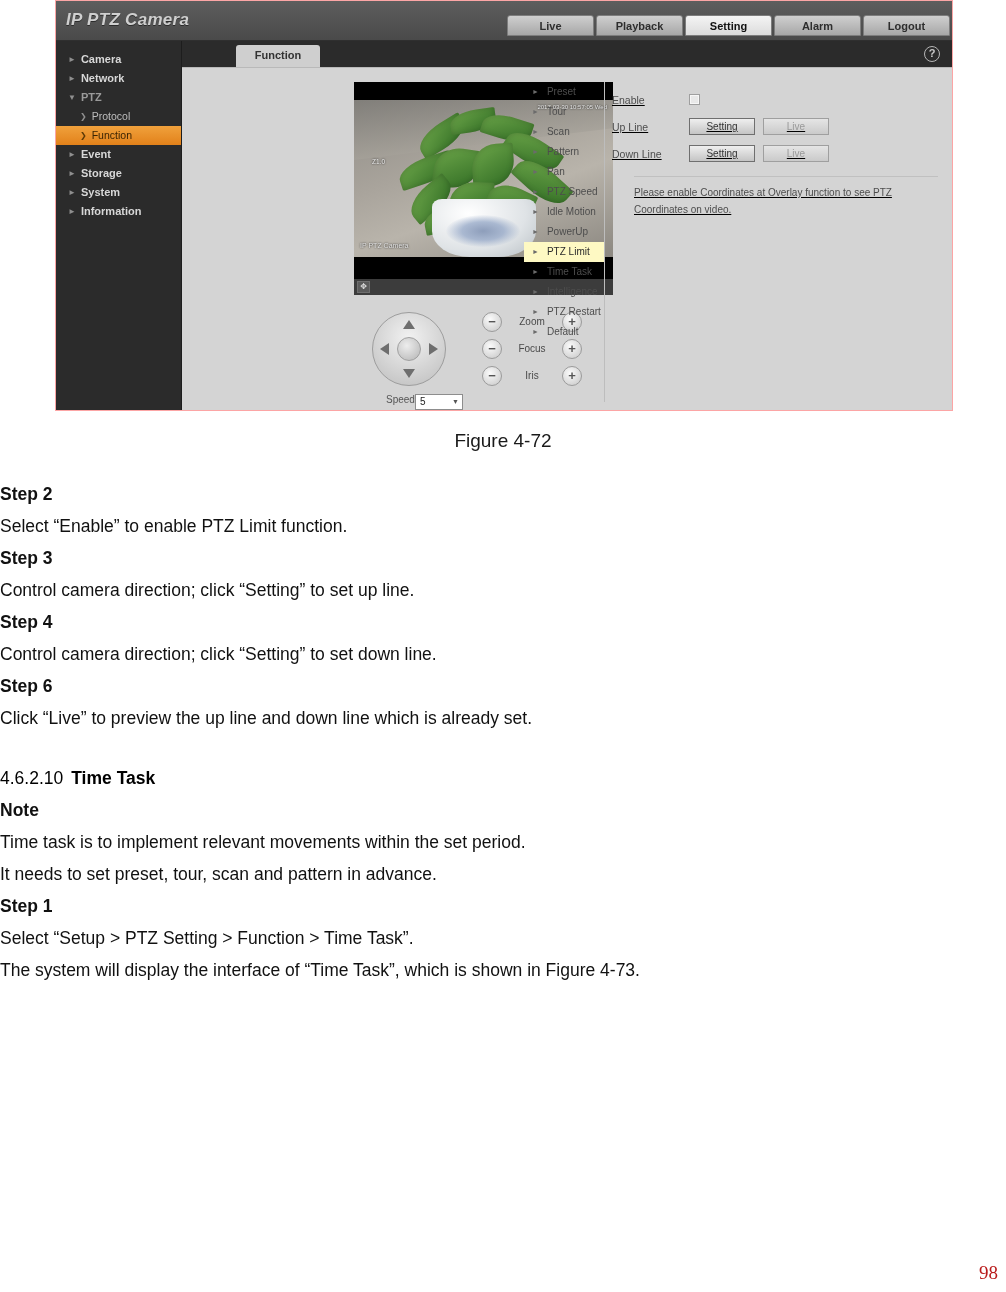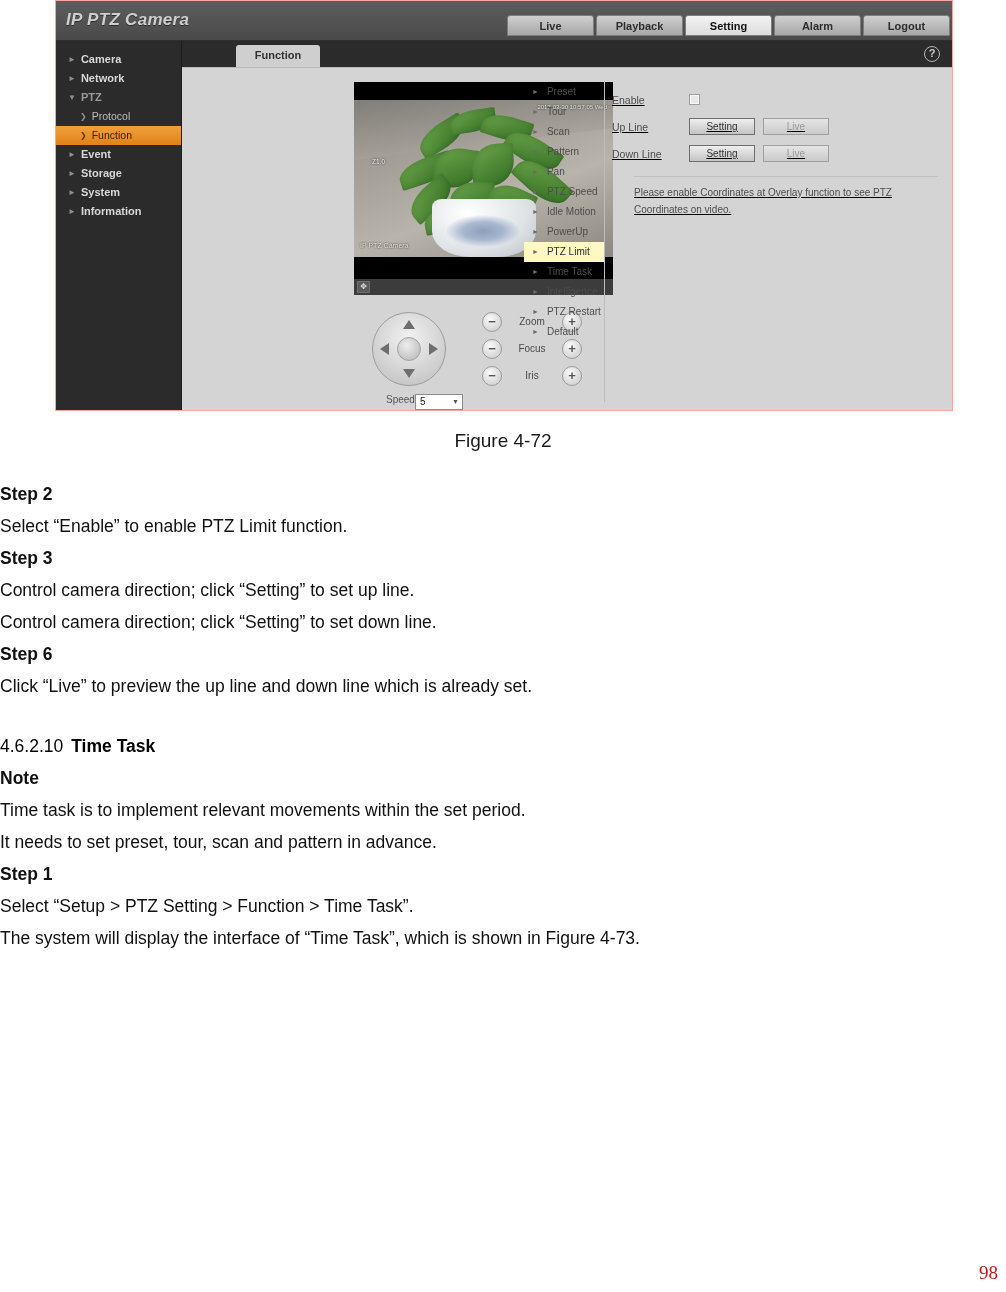--- a/index.html
+++ b/index.html
@@ -435,20 +435,21 @@
   </div>
 </div>
 
 <div class="figcap">Figure 4-72</div>
 
 <div class="doc">
   <p class="p b">Step 2</p>
   <p class="p">Select “Enable” to enable PTZ Limit function.</p>
   <p class="p b">Step 3</p>
   <p class="p">Control camera direction; click “Setting” to set up line.</p>
+  <p class="p b">Step 4</p>
   <p class="p">Control camera direction; click “Setting” to set down line.</p>
   <p class="p b">Step 6</p>
   <p class="p">Click “Live” to preview the up line and down line which is already set.</p>
 
   <div class="gap"></div>
 
   <p class="sec">
     <span class="num">4.6.2.10</span><span class="ttl">Time Task</span>
   </p>
   <p class="p b">Note</p>

